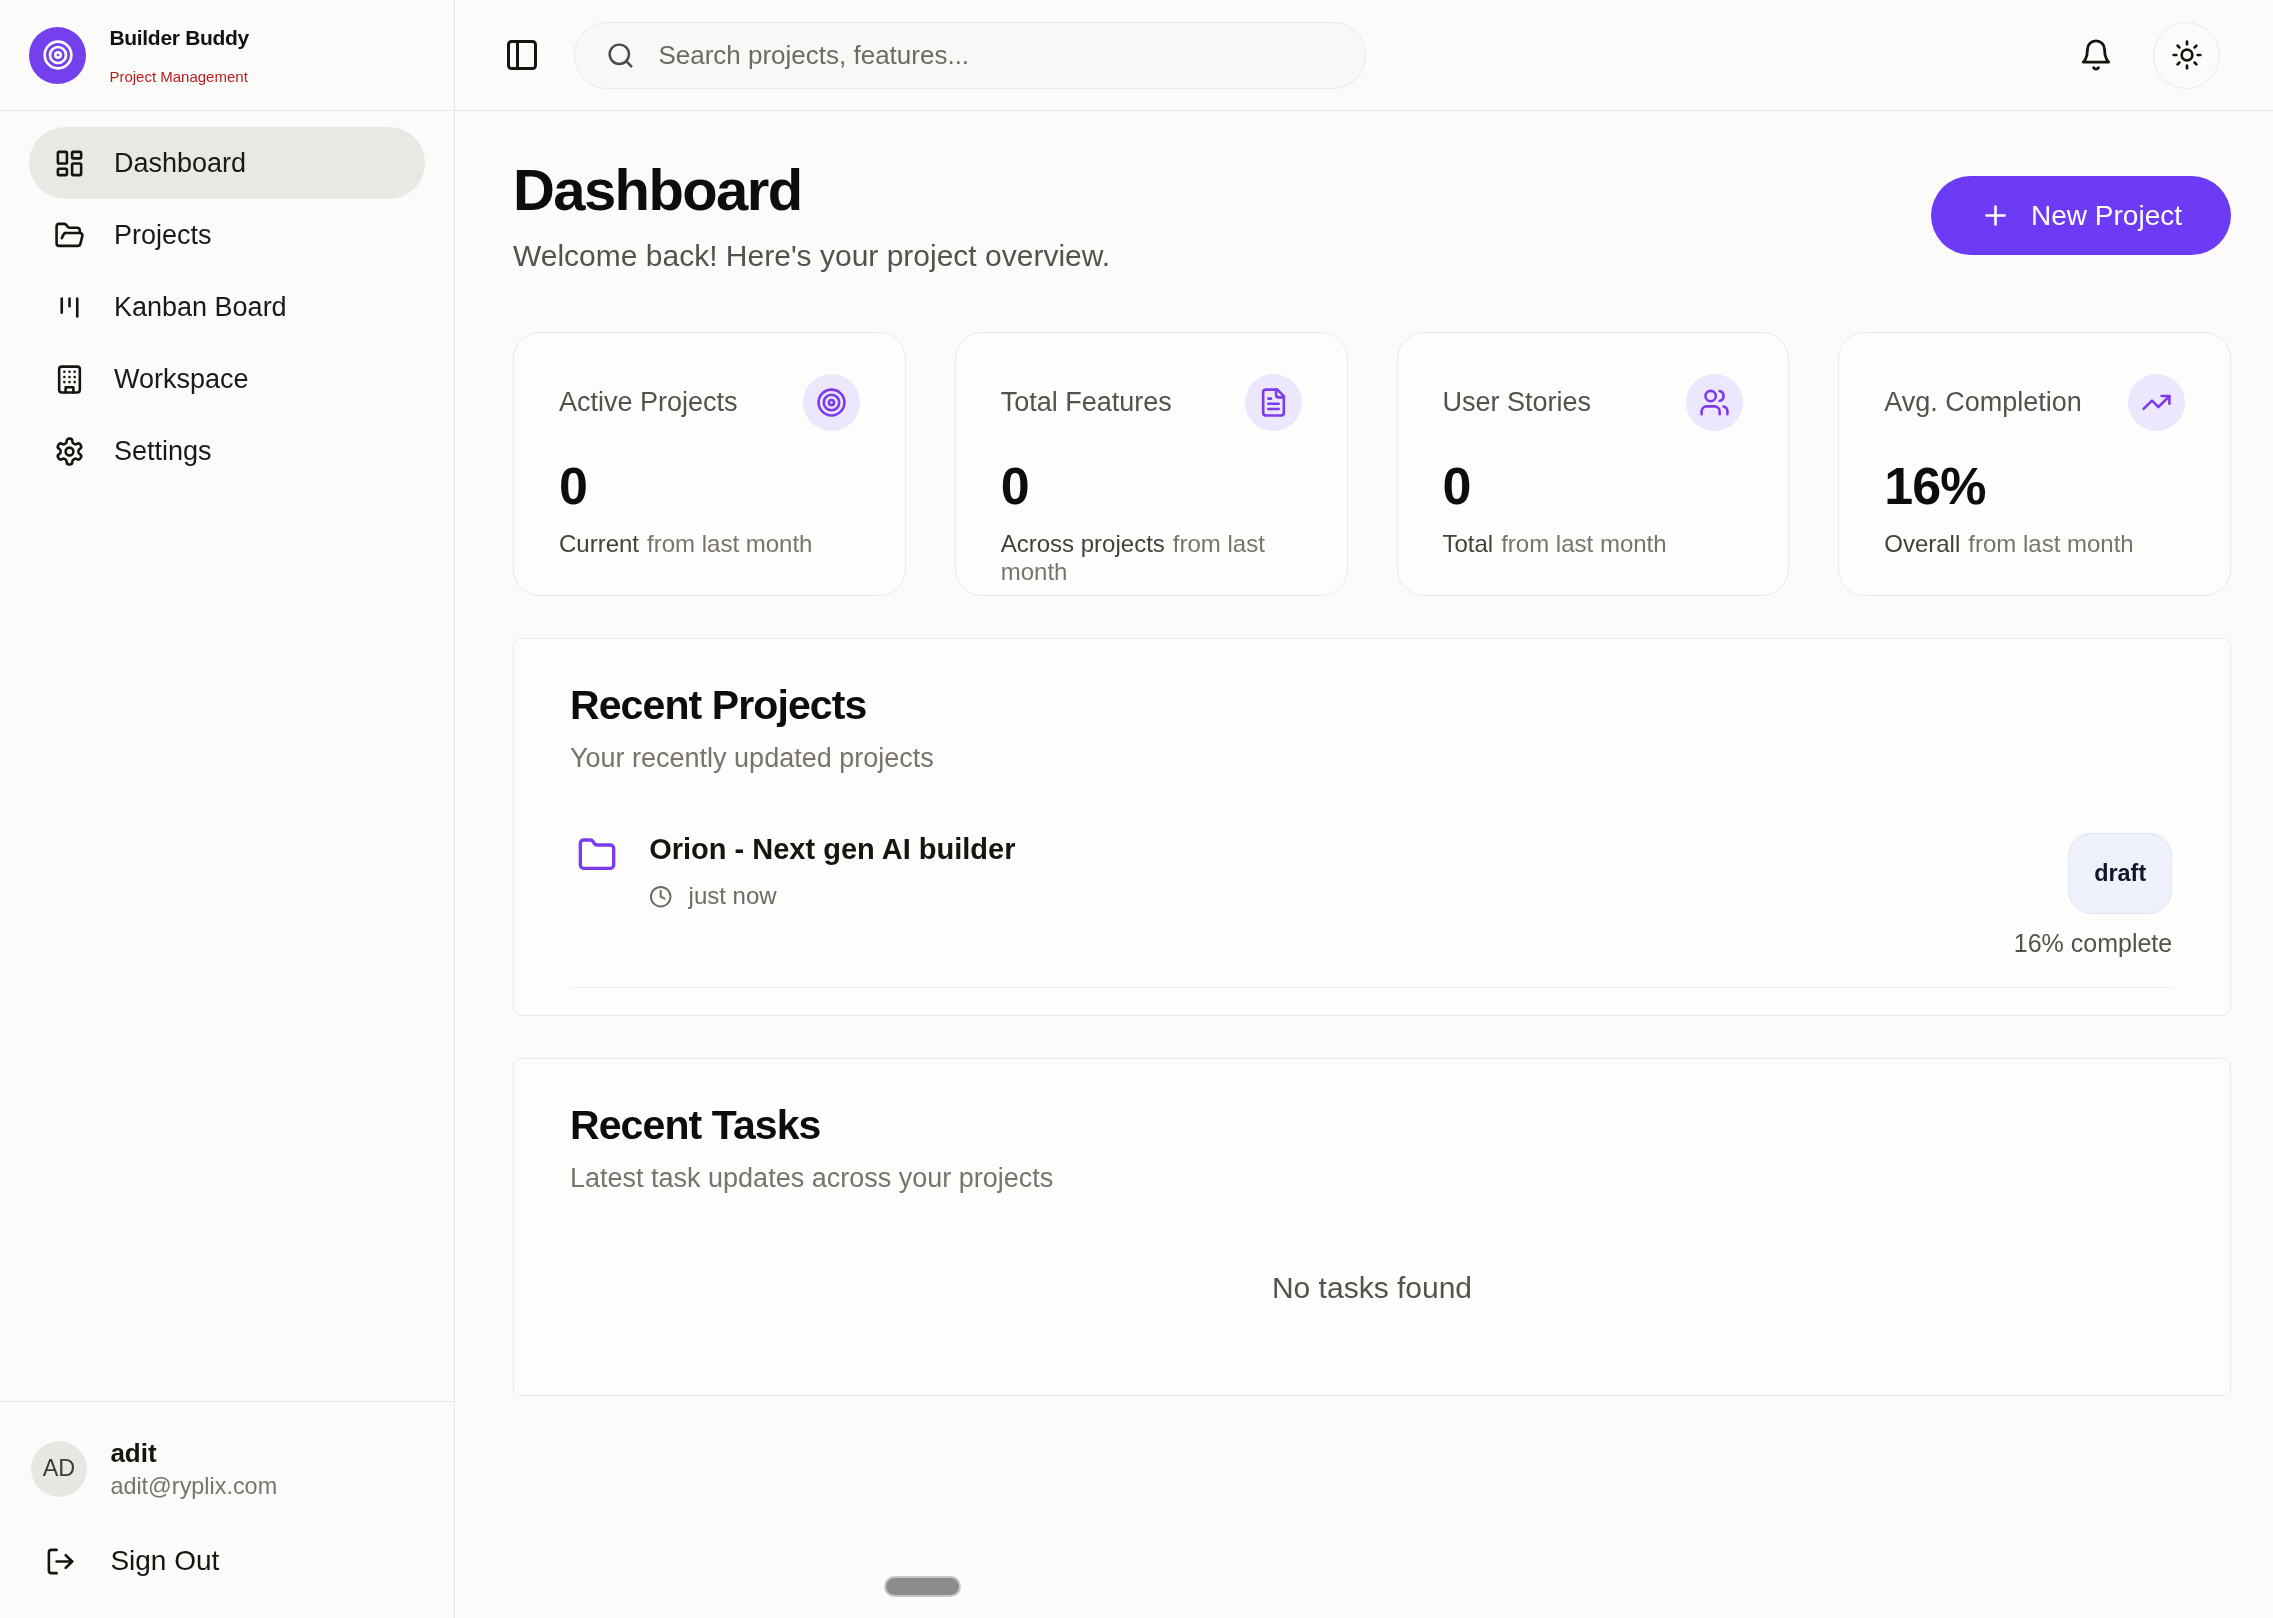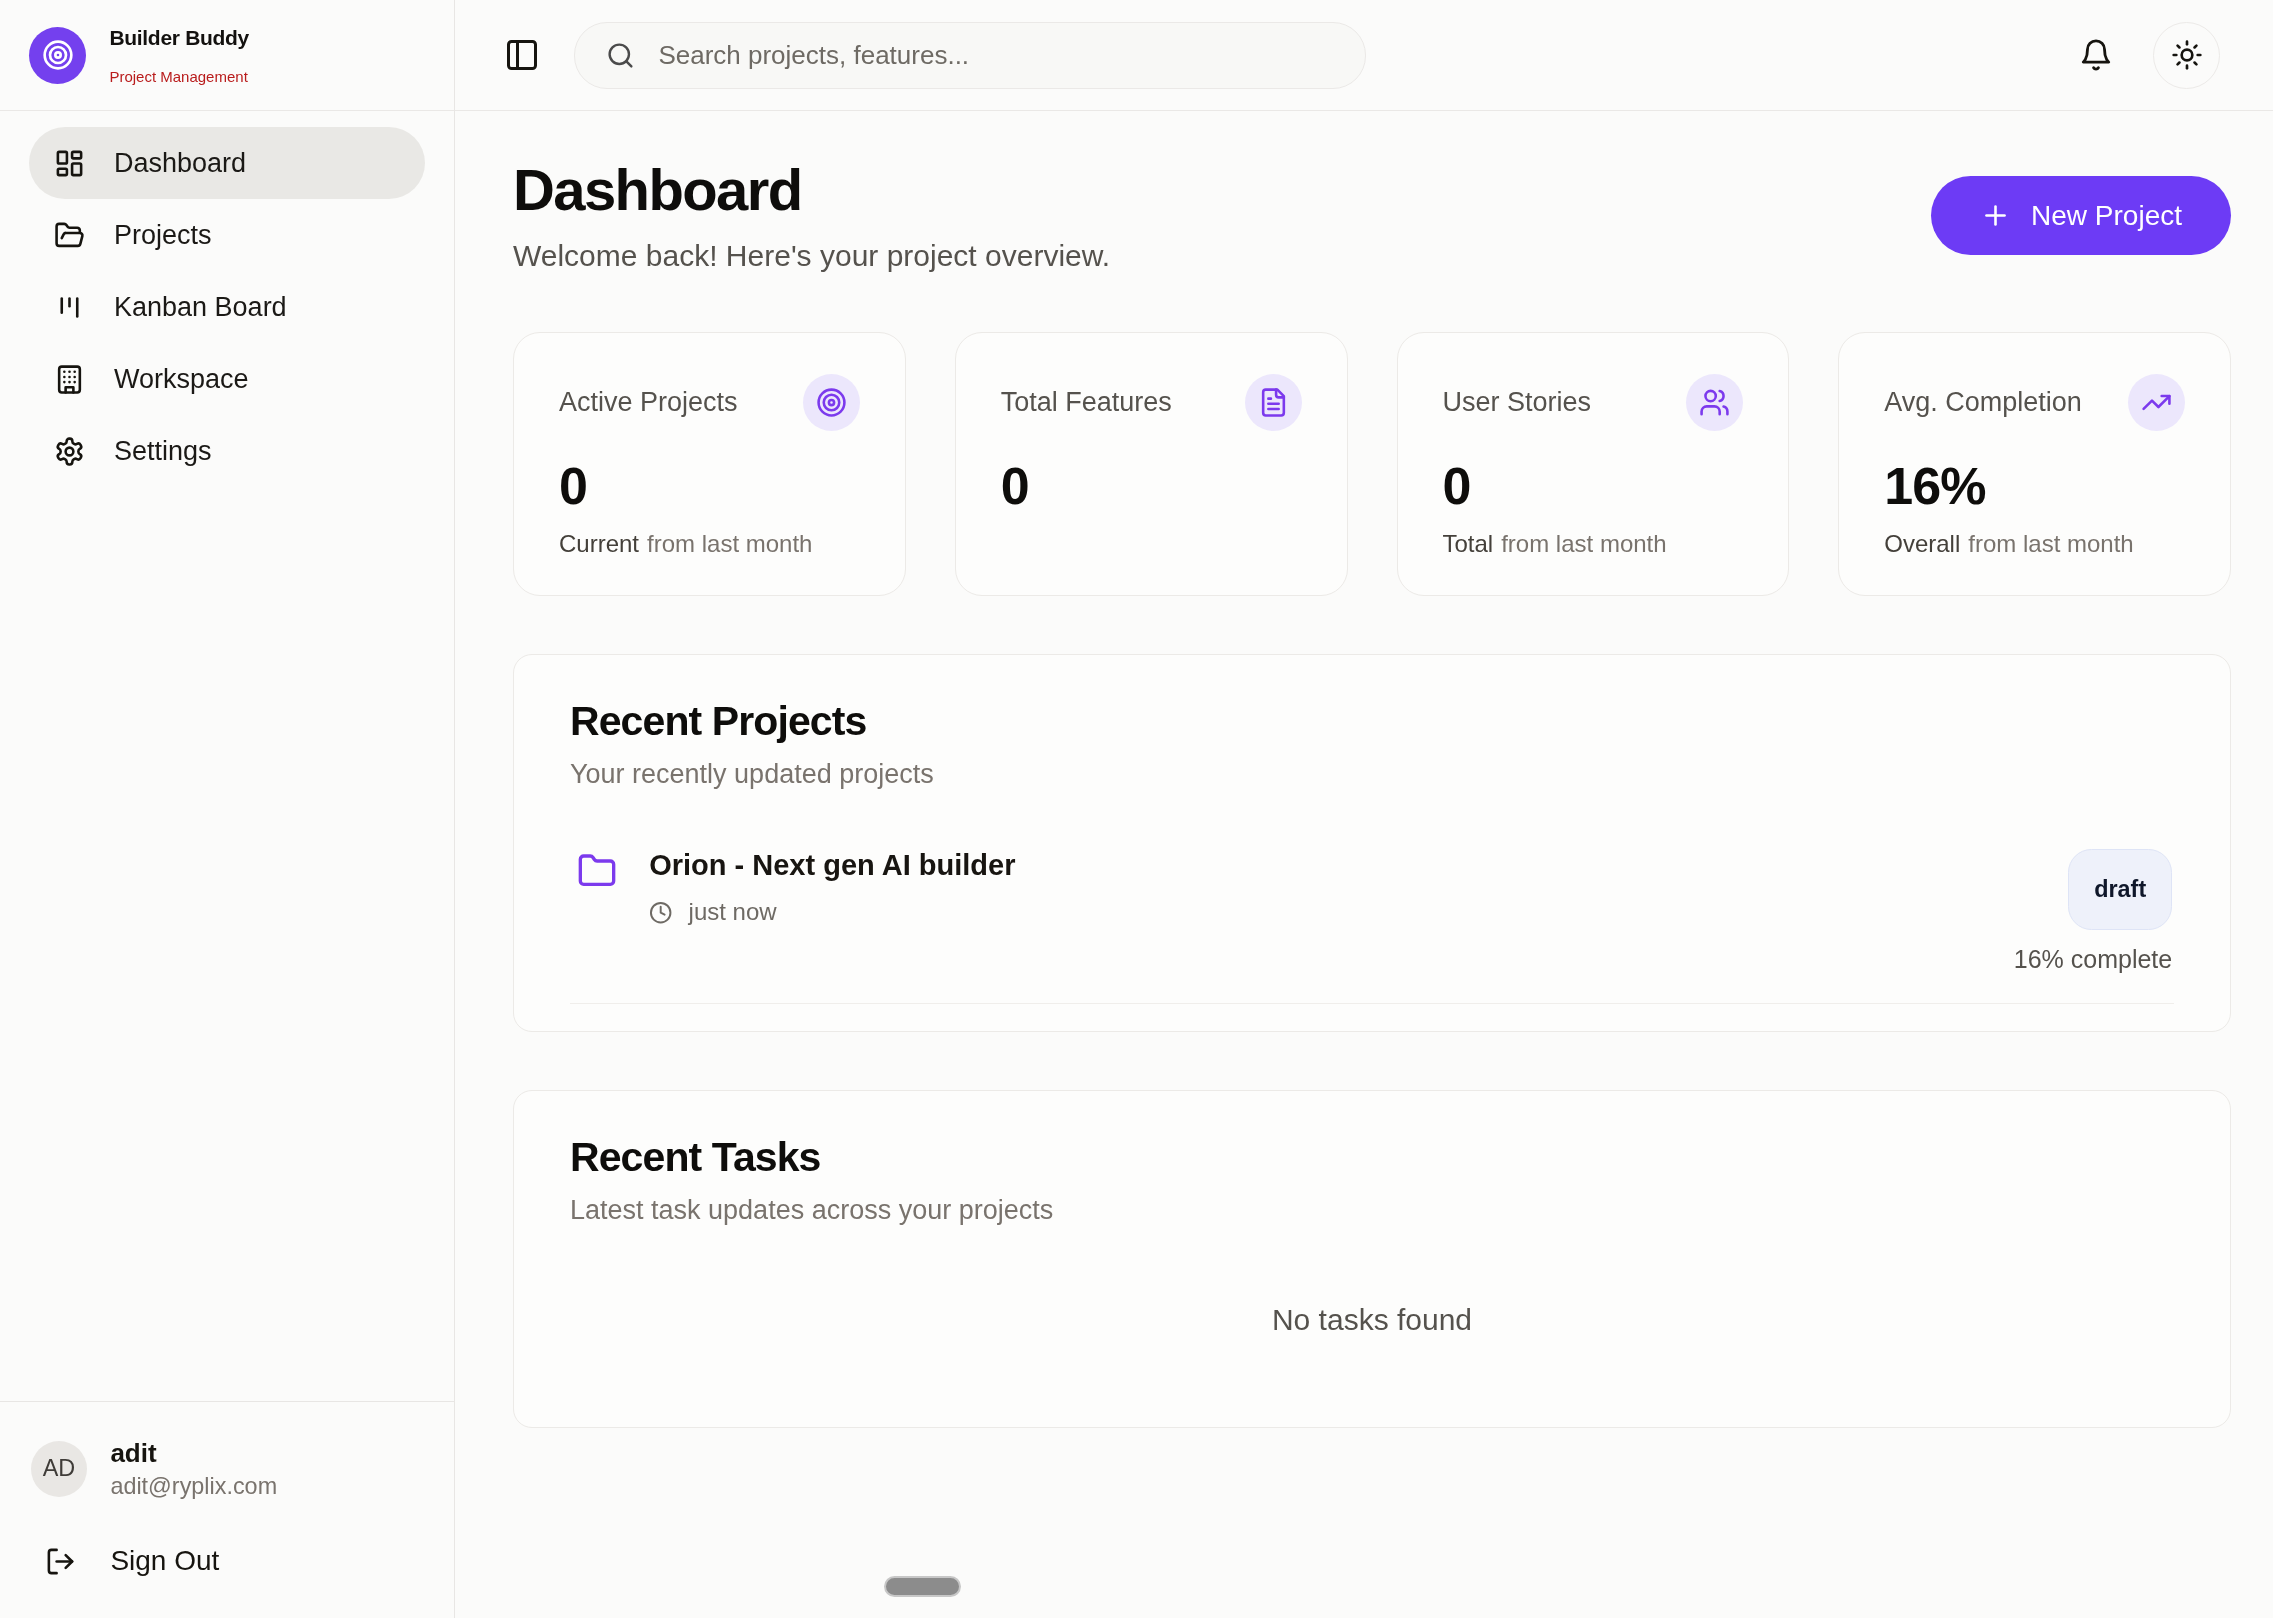--- a/index.html
+++ b/index.html
@@ -51,21 +51,21 @@
   .stats { display:grid; grid-template-columns:repeat(4,1fr); gap:49px; margin-top:59px; }
   .stat-card { height:264px; background:#fdfdfc; border:0.9px solid #eceae7; border-radius:27px; padding:41px 45px 0; }
   .stat-top { display:flex; justify-content:space-between; align-items:center; }
   .stat-label { font-size:27px; color:#55524d; }
   .stat-icon { width:57px; height:57px; border-radius:50%; background:#ece7fc; color:#7c3aed; display:flex; align-items:center; justify-content:center; flex:0 0 57px; }
   .stat-value { font-size:52px; font-weight:800; color:#0e0d0b; margin-top:25px; letter-spacing:-0.9px; }
   .stat-note { font-size:24px; color:#79736d; margin-top:14.4px; }
   .stat-note .strong { color:#44403a; margin-right:8px;text-align:center; }
 
   
-  .panel { background:#fdfdfc; border:0.9px solid #eceae7; border-radius:19px; margin-top:58px; padding:43px 56px 27px; }
+  .panel { background:#fdfdfc; border:0.9px solid #eceae7; border-radius:9px; margin-top:42px; padding:43px 56px 27px; }
   .panel-title { font-size:41px; font-weight:800; letter-spacing:-0.9px; color:#0e0d0b; }
   .panel-subtitle { font-size:27px; color:#79736d; margin-top:14.4px; }
 
   .project-row { display:flex; align-items:flex-start; margin-top:59px; padding:0 1.8px 29px 7.2px; border-bottom:0.9px solid #f0eeeb; cursor:pointer; }
   .project-row .folder { width:40px; height:40px; color:#7c3aed; margin-top:1.8px; flex:0 0 40px; }
   .project-main { margin-left:32px; }
   .project-name { font-size:29px; font-weight:600; color:#181511; }
   .project-meta { display:flex; align-items:center; gap:16px; margin-top:16px; color:#6e6a64; }
   .project-meta .clock { width:23.4px; height:23.4px; }
   .project-updated { font-size:24px; }
@@ -268,20 +268,21 @@
             <svg width="31" height="31" viewBox="0 0 24 24" fill="none" stroke="currentColor" stroke-width="2" stroke-linecap="round" stroke-linejoin="round">
                 <path d="M15 2H6a2 2 0 0 0-2 2v16a2 2 0 0 0 2 2h12a2 2 0 0 0 2-2V7Z"></path>
                 <path d="M14 2v4a2 2 0 0 0 2 2h4"></path>
                 <path d="M16 13H8"></path>
                 <path d="M16 17H8"></path>
                 <path d="M10 9H8"></path>
               </svg>
           </span>
         </div>
         <div class="stat-value">0</div>
+        <div class="stat-note"><span class="strong">Across projects</span><span>from last month</span></div>
       </div>
 
       <div class="stat-card">
         <div class="stat-top">
           <span class="stat-label">User Stories</span>
           <span class="stat-icon">
             <svg width="31" height="31" viewBox="0 0 24 24" fill="none" stroke="currentColor" stroke-width="2" stroke-linecap="round" stroke-linejoin="round">
                 <path d="M16 21v-2a4 4 0 0 0-4-4H6a4 4 0 0 0-4 4v2"></path>
                 <circle cx="9" cy="7" r="4"></circle>
                 <path d="M22 21v-2a4 4 0 0 0-3-3.87"></path>

